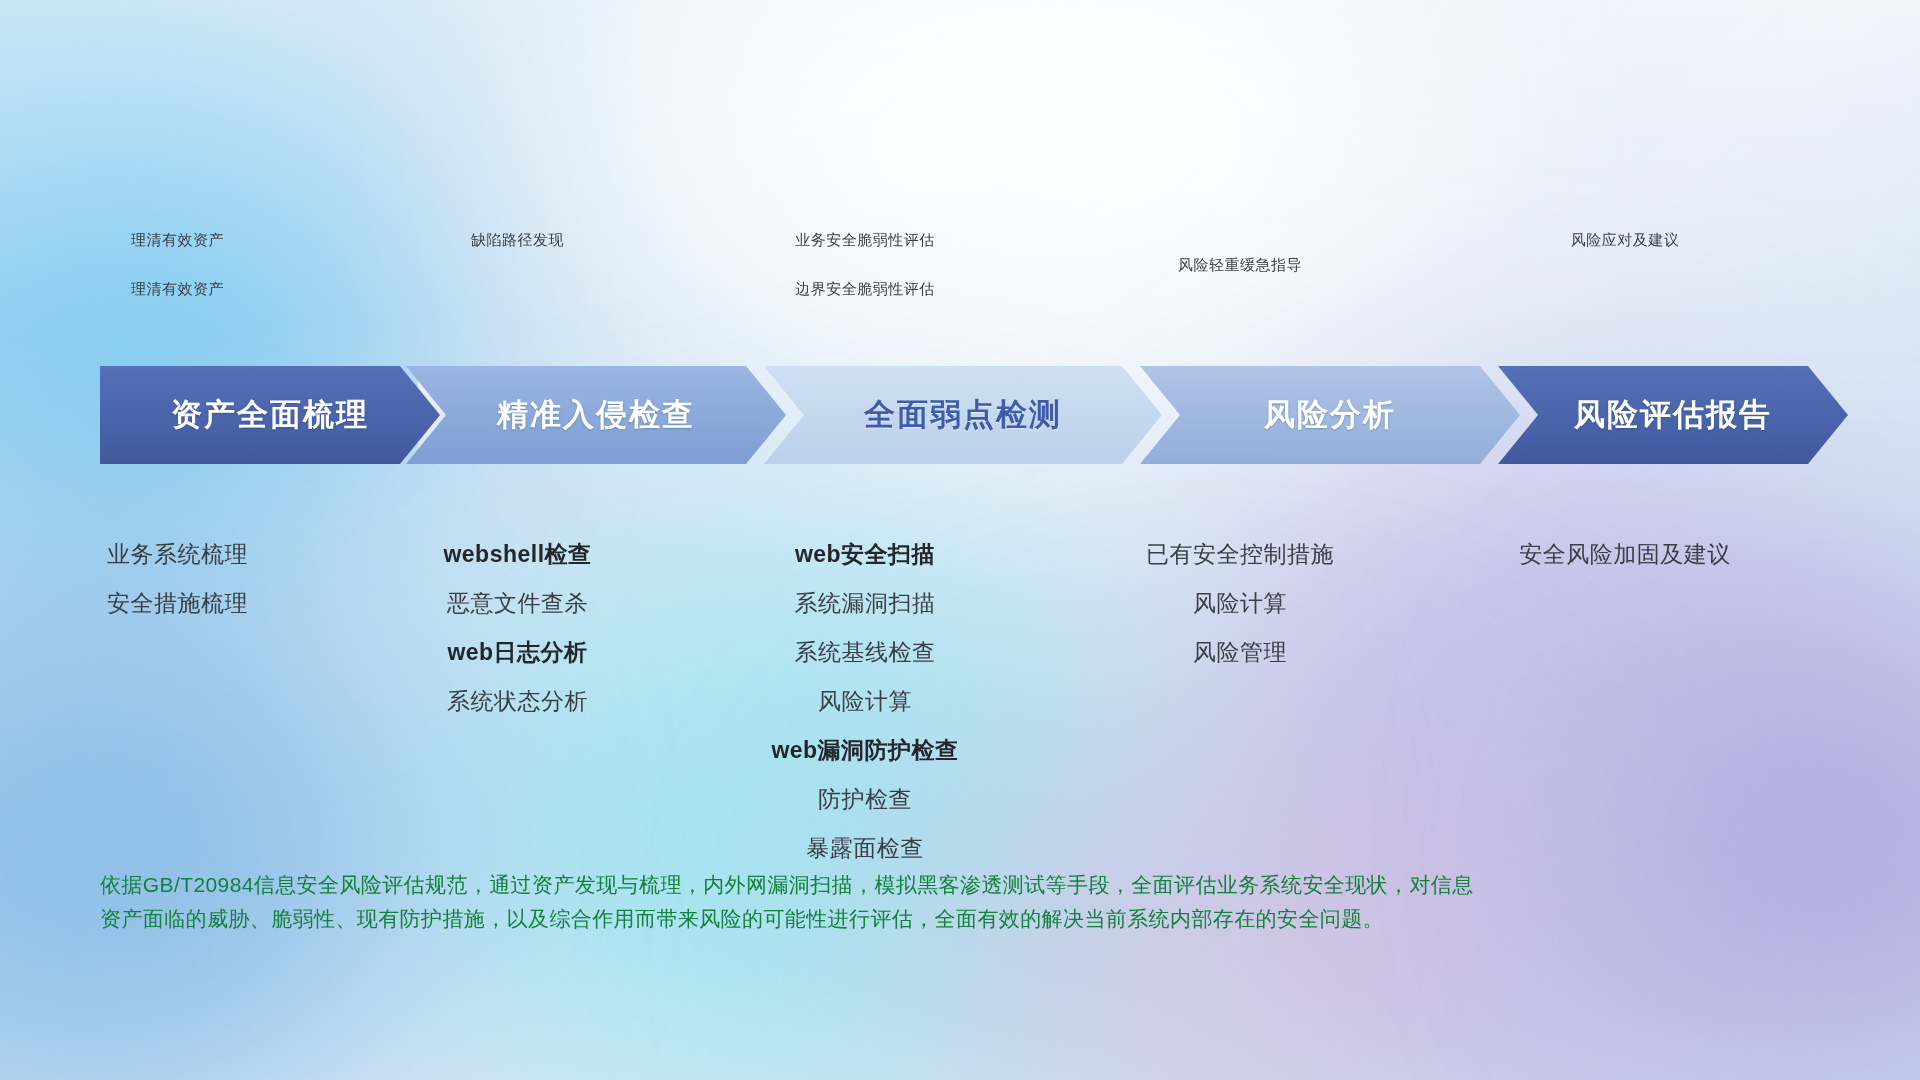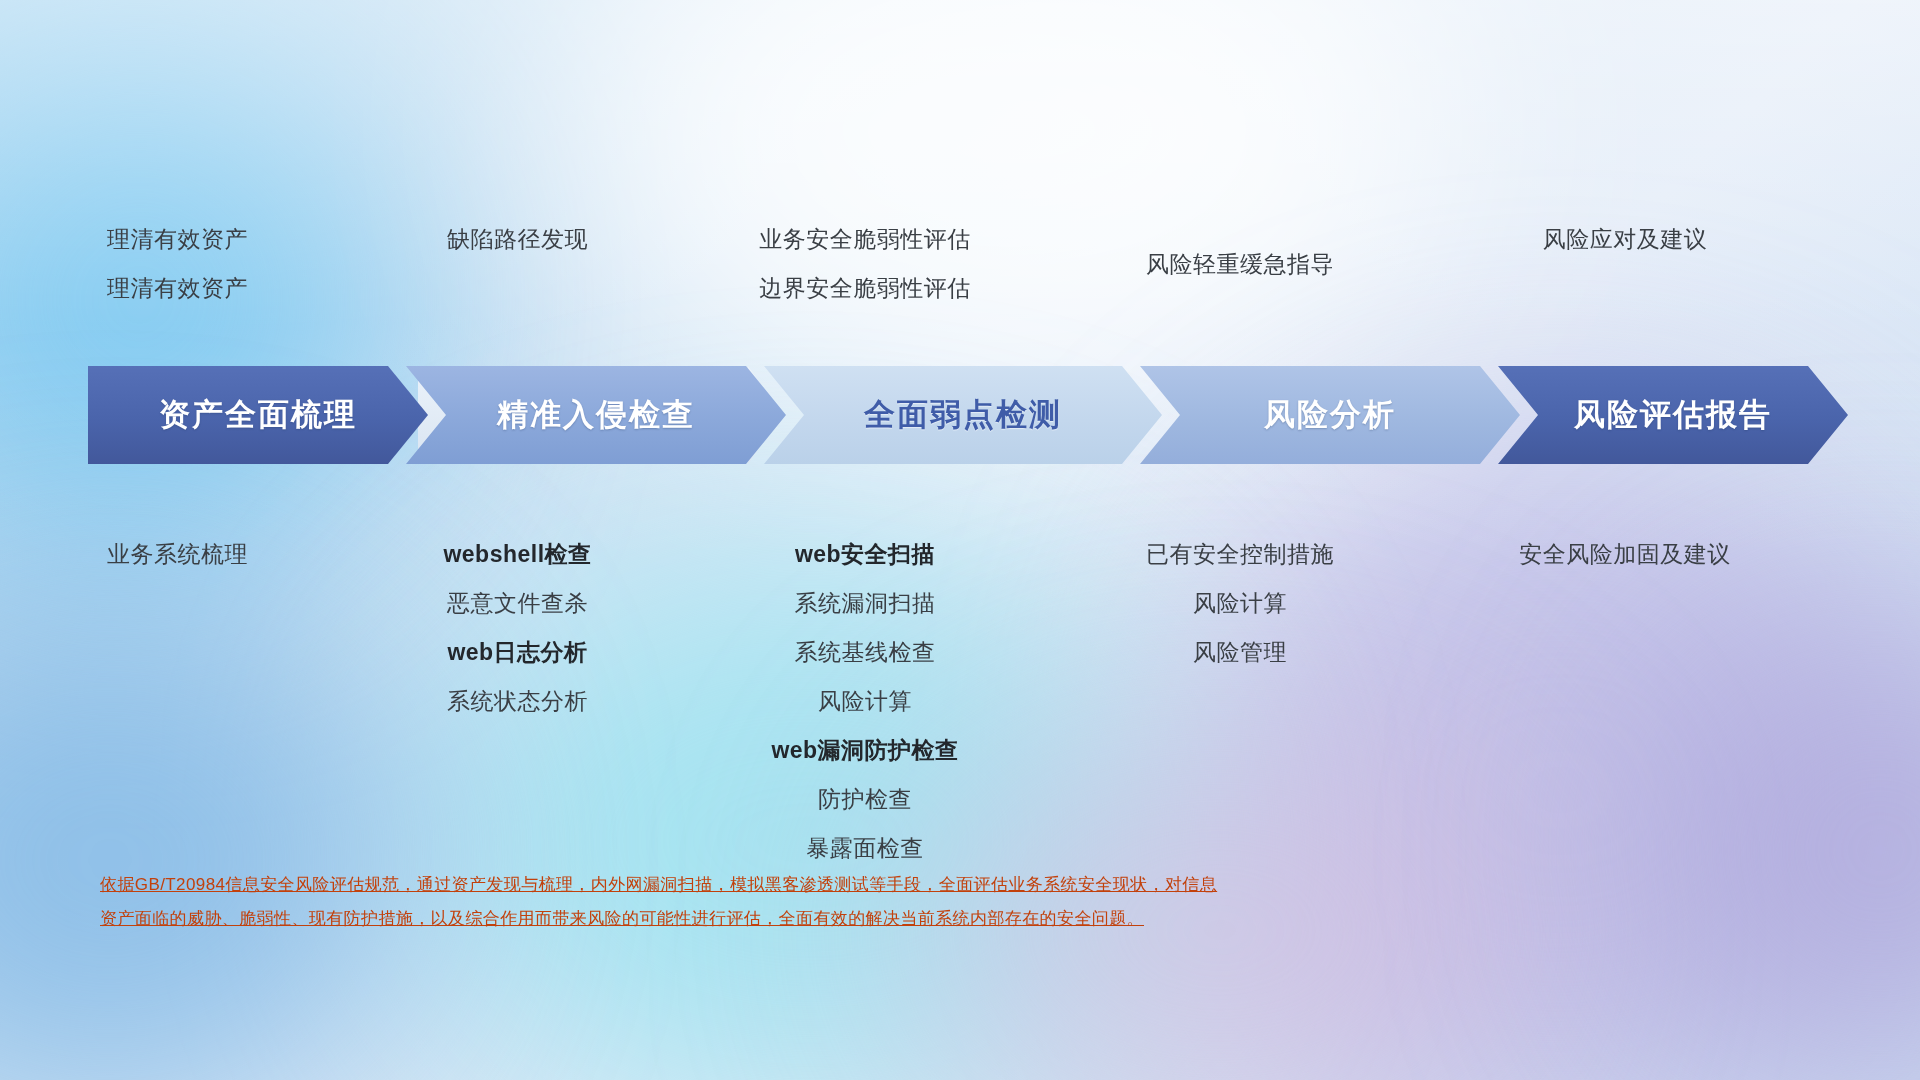--- a/index.html
+++ b/index.html
@@ -20,21 +20,21 @@
   #stage{position:absolute;inset:0;}
 
   
   .row{position:absolute;left:0;width:1920px;display:flex;}
   .col{box-sizing:border-box;text-align:center;}
 
   .upper-wrap{top:215px;}
   .lower-wrap{top:530px;}
 
   .up-item{
-    color:#3a3f45;font-size:23px;line-height:49px;white-space:nowrap;
+    color:#3a3f45;font-size:15px;line-height:49px;white-space:nowrap;
     letter-spacing:.5px;
   }
   .low-item{
     color:#3a3f45;font-size:23px;line-height:49px;white-space:nowrap;
     letter-spacing:.5px;
   }
   .low-item b{font-weight:700;color:#23272c;}
 
   
   #band{position:absolute;top:366px;left:88px;width:1760px;height:98px;}
@@ -57,21 +57,21 @@
   .sliver{
     position:absolute;top:0;height:98px;width:34px;
     background:linear-gradient(180deg,#eef4fb,#dbe5f1);
     clip-path:polygon(0 0, 100% 50%, 0 100%, 0 100%);
     opacity:.95;
   }
 
   
   #footer{
     position:absolute;left:100px;top:868px;width:1540px;
-    color:#c2410c;font-size:17px;line-height:34px;letter-spacing:.4px;text-decoration:underline;
+    color:#15803d;font-size:21px;line-height:34px;letter-spacing:.4px;
   }
 </style>
 </head>
 <body>
 
 <div id="bg">
   <div id="bg-base"></div>
   <div class="blob" style="left:-120px;top:40px;width:520px;height:520px;background:rgba(108,196,240,.75);"></div>
   <div class="blob" style="left:560px;top:-180px;width:900px;height:620px;background:rgba(255,255,255,.85);"></div>
   <div class="blob" style="left:1180px;top:440px;width:760px;height:700px;background:rgba(185,178,226,.7);"></div>
@@ -104,21 +104,21 @@
     </div>
   </div>
 
   <div id="band">
 
     <div class="sliver" style="left:330px;"></div>
     <div class="sliver" style="left:660px;"></div>
     <div class="sliver" style="left:1030px;"></div>
     <div class="sliver" style="left:1390px;"></div>
 
-    <div class="chev first" style="left:0px;width:340px;background:linear-gradient(180deg,#5670b7 0%,#4a64ab 55%,#42589b 100%);">
+    <div class="chev first" style="left:12px;width:340px;background:linear-gradient(180deg,#5670b7 0%,#4a64ab 55%,#42589b 100%);">
       <span class="label" style="color:#ffffff;">资产全面梳理</span>
     </div>
 
     <div class="chev notch" style="left:318px;width:380px;background:linear-gradient(180deg,#9cb5e2 0%,#8ba8da 55%,#7f9ed4 100%);">
       <span class="label" style="color:#ffffff;">精准入侵检查</span>
     </div>
 
     <div class="chev notch" style="left:676px;width:398px;background:linear-gradient(180deg,#cfe0f2 0%,#c3d7ed 55%,#bad1e9 100%);">
       <span class="label" style="color:#3f5ca8;text-shadow:0 1px 1px rgba(255,255,255,.55);">全面弱点检测</span>
     </div>
@@ -128,20 +128,21 @@
     </div>
 
     <div class="chev notch" style="left:1410px;width:350px;background:linear-gradient(180deg,#5670b7 0%,#4a64ab 55%,#42589b 100%);">
       <span class="label" style="color:#ffffff;">风险评估报告</span>
     </div>
   </div>
 
   <div class="row lower-wrap">
     <div class="col" style="width:355px;">
       <div class="low-item">业务系统梳理</div>
+      <div class="low-item">安全措施梳理</div>
     </div>
     <div class="col" style="width:325px;">
       <div class="low-item"><b>webshell检查</b></div>
       <div class="low-item">恶意文件查杀</div>
       <div class="low-item"><b>web日志分析</b></div>
       <div class="low-item">系统状态分析</div>
     </div>
     <div class="col" style="width:370px;">
       <div class="low-item"><b>web安全扫描</b></div>
       <div class="low-item">系统漏洞扫描</div>

